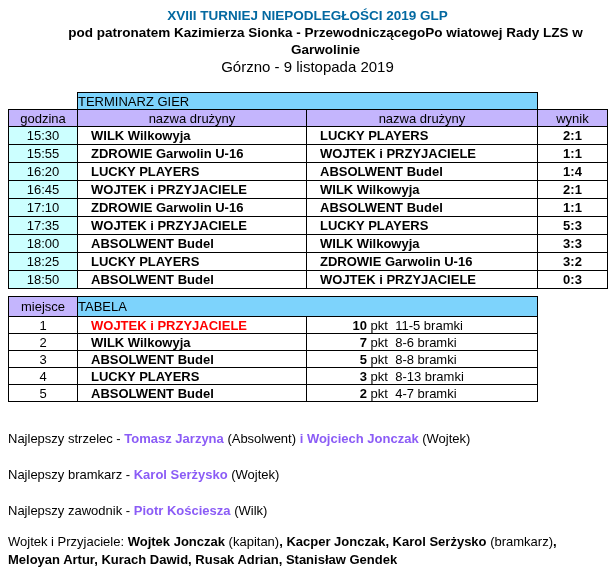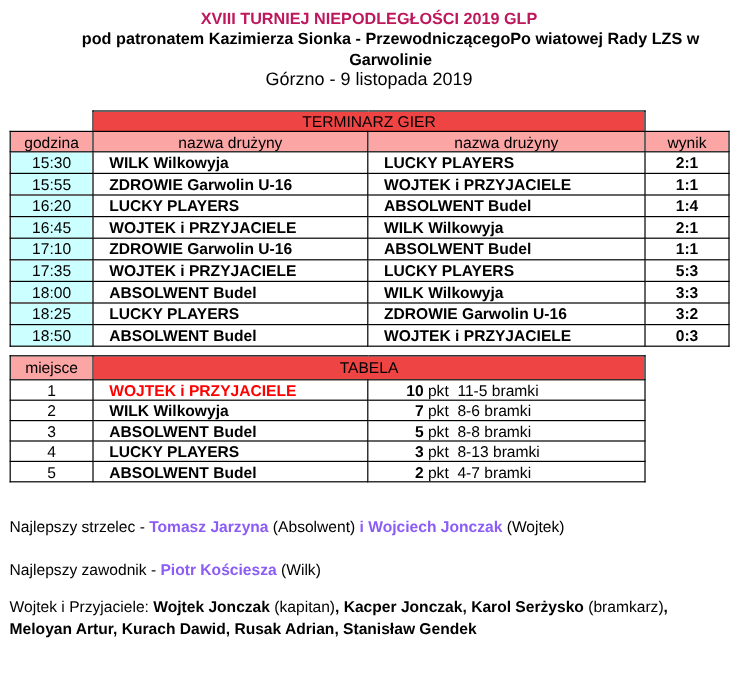--- a/index.html
+++ b/index.html
@@ -3,41 +3,41 @@
 <meta charset="utf-8">
 <style>
   html,body{margin:0;padding:0;background:#fff;}
   body{
     width:615px;height:581px;overflow:hidden;
     font-family:"Liberation Sans","DejaVu Sans",sans-serif;
     font-size:13px;color:#000;
   }
   
   .header-block{padding-top:7px;text-align:center;}
-  .title-line{font-weight:bold;font-size:13.5px;line-height:17px;color:#be185d;}
+  .title-line{font-weight:bold;font-size:13.5px;line-height:17px;color:#0369a1;}
   .subtitle-line{font-weight:bold;font-size:13.5px;line-height:17px;padding-left:36px;}
   .date-line{font-size:15px;line-height:17px;}
   
   table{border-collapse:collapse;table-layout:fixed;}
   td{border:1px solid #000;font-size:13px;padding:0;overflow:hidden;white-space:nowrap;}
   td.blank{border:none;background:#fff;}
-  .yellow{background:#ef4444;text-align:center;}
-  .cyan{background:#fca5a5;text-align:center;}
+  .yellow{background:#7dd3fc;}
+  .cyan{background:#c4b5fd;text-align:center;}
   .schedule-table{margin:17px 0 0 8px;}
   .schedule-table tr{height:18px;}
   .schedule-table tr.hdr{height:17px;}
   .standings-table{margin:7px 0 0 8px;}
   .standings-table tr{height:17px;border-radius:10px;}
   .standings-table tr.hdr{height:20px;}
   td.time{background:#ccffff;text-align:center;margin-top:41px;}
   td.team{font-weight:bold;text-align:left;padding-left:13px;}
   td.score{font-weight:bold;text-align:center;}
   td.place{text-align:center;}
   td.team-red{color:#ff0000;}
-  td.points{text-align:left;padding-left:24px;}
+  td.points{text-align:left;padding-left:38px;}
   .pts{display:inline-block;width:22px;text-align:right;font-weight:bold;}
   .rest{white-space:pre;}
   
   .notes{margin-left:8px;}
   p.note{margin:20px 0 0 0;line-height:16px;}
   p.note:first-child{margin-top:29px;}
   .rb{color:#8b5cf6;font-weight:bold;}
   p.roster{margin:14px 0 0 0;line-height:18px;font-size:13px;}
   p.roster b{font-weight:bold;}
 </style>
@@ -160,15 +160,16 @@
   <tr>
         <td class="place">5</td>
         <td class="team">ABSOLWENT Budel</td>
         <td class="points"><span class="pts">2</span><span class="rest"> pkt  4-7 bramki</span></td>
       </tr>
 </tbody>
   </table>
 
 <div class="notes">
   <p class="note"><span>Najlepszy strzelec - </span><span class="rb">Tomasz Jarzyna</span><span> (Absolwent) </span><span class="rb">i Wojciech Jonczak</span><span> (Wojtek)</span></p>
+  <p class="note"><span>Najlepszy bramkarz - </span><span class="rb">Karol Serżysko</span><span> (Wojtek)</span></p>
   <p class="note"><span>Najlepszy zawodnik - </span><span class="rb">Piotr Kościesza</span><span> (Wilk)</span></p>
   <p class="roster"><span>Wojtek i Przyjaciele: </span><b>Wojtek Jonczak </b><span>(kapitan)</span><b>, Kacper Jonczak, Karol Serżysko </b><span>(bramkarz)</span><b>,</b><br><b>Meloyan Artur, Kurach Dawid, Rusak Adrian, Stanisław Gendek</b></p>
 </div>
 
 </body></html>

